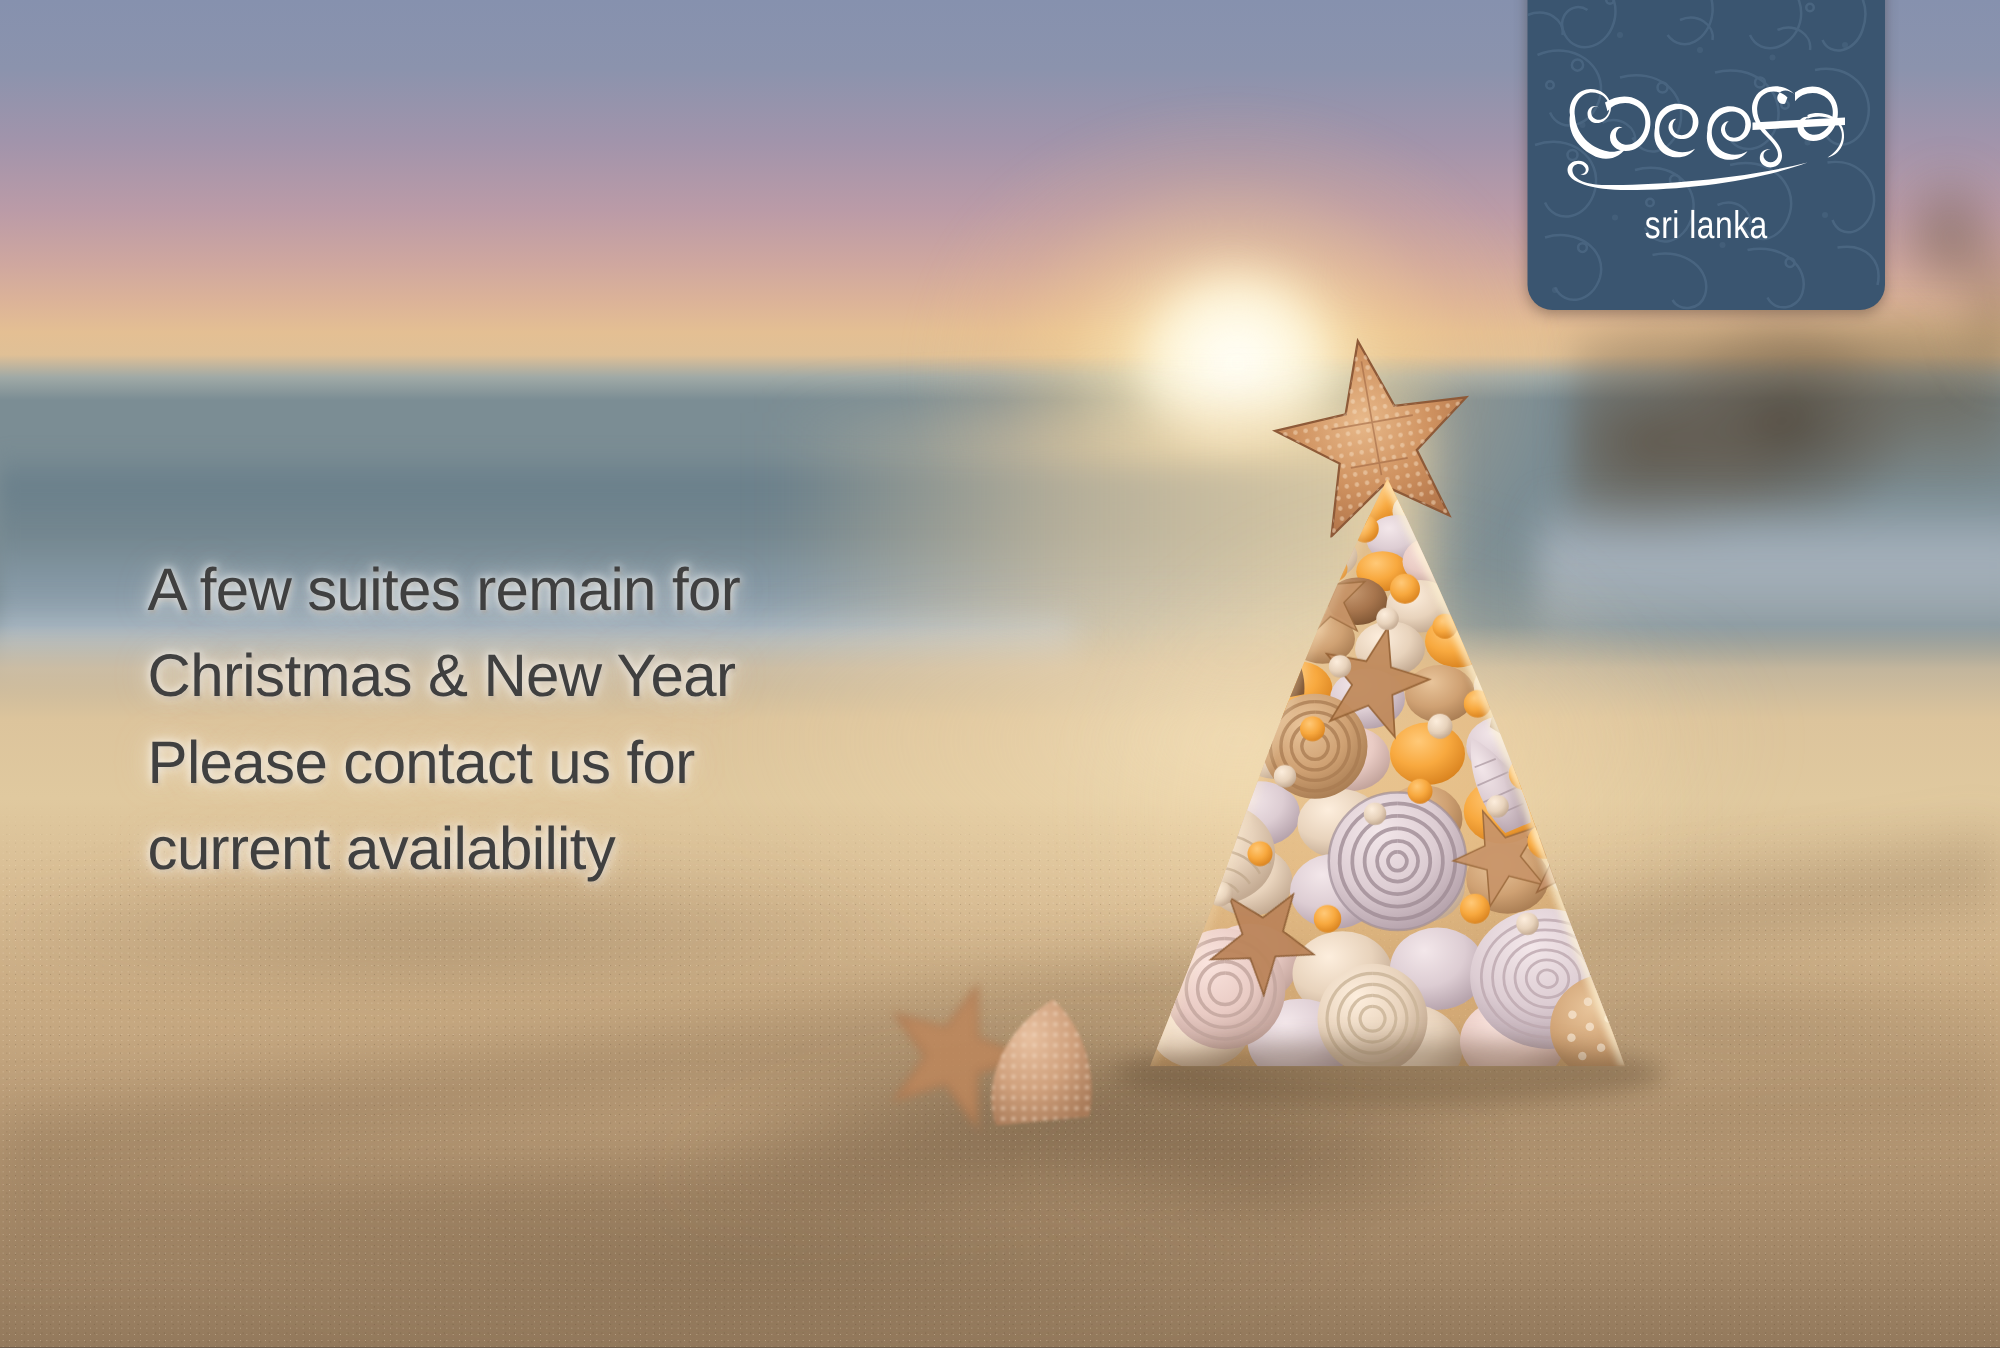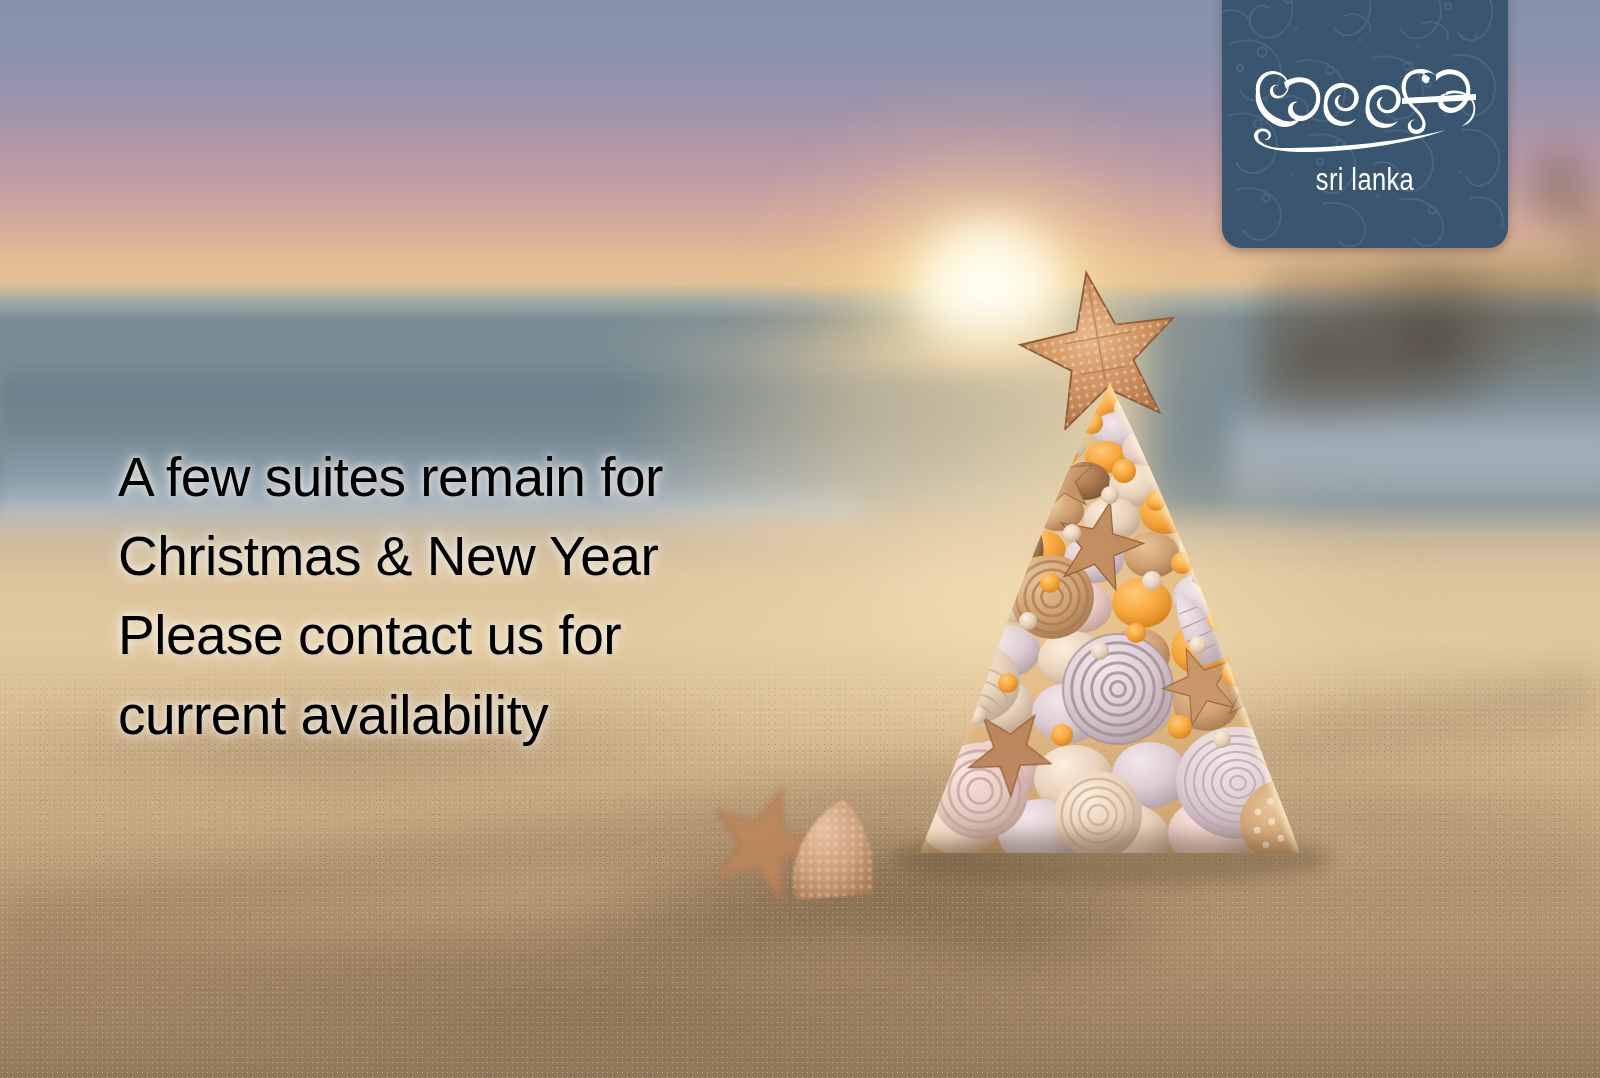--- a/index.html
+++ b/index.html
@@ -232,23 +232,23 @@
       0 0 38px rgba(198,24,18,0.55),
       2px 3px 4px rgba(120,10,8,0.45);
     white-space: pre-line;
   }
   #body-copy {
     position: absolute;
     left: 118px; top: 438px;
     width: 820px;
     font-family: "Liberation Sans", sans-serif;
     font-weight: 300;
-    font-size: 55px;
+    font-size: 48px;
     line-height: 1.44;
-    color: #000000;
+    color: #404040;
     letter-spacing: -0.5px;
     text-shadow:
       0 0 7px rgba(255,255,255,0.92),
       0 0 16px rgba(255,252,245,0.62),
       0 0 30px rgba(255,250,235,0.34),
       1px 2px 3px rgba(120,96,70,0.35);
     white-space: pre-line;
   }
 
   

